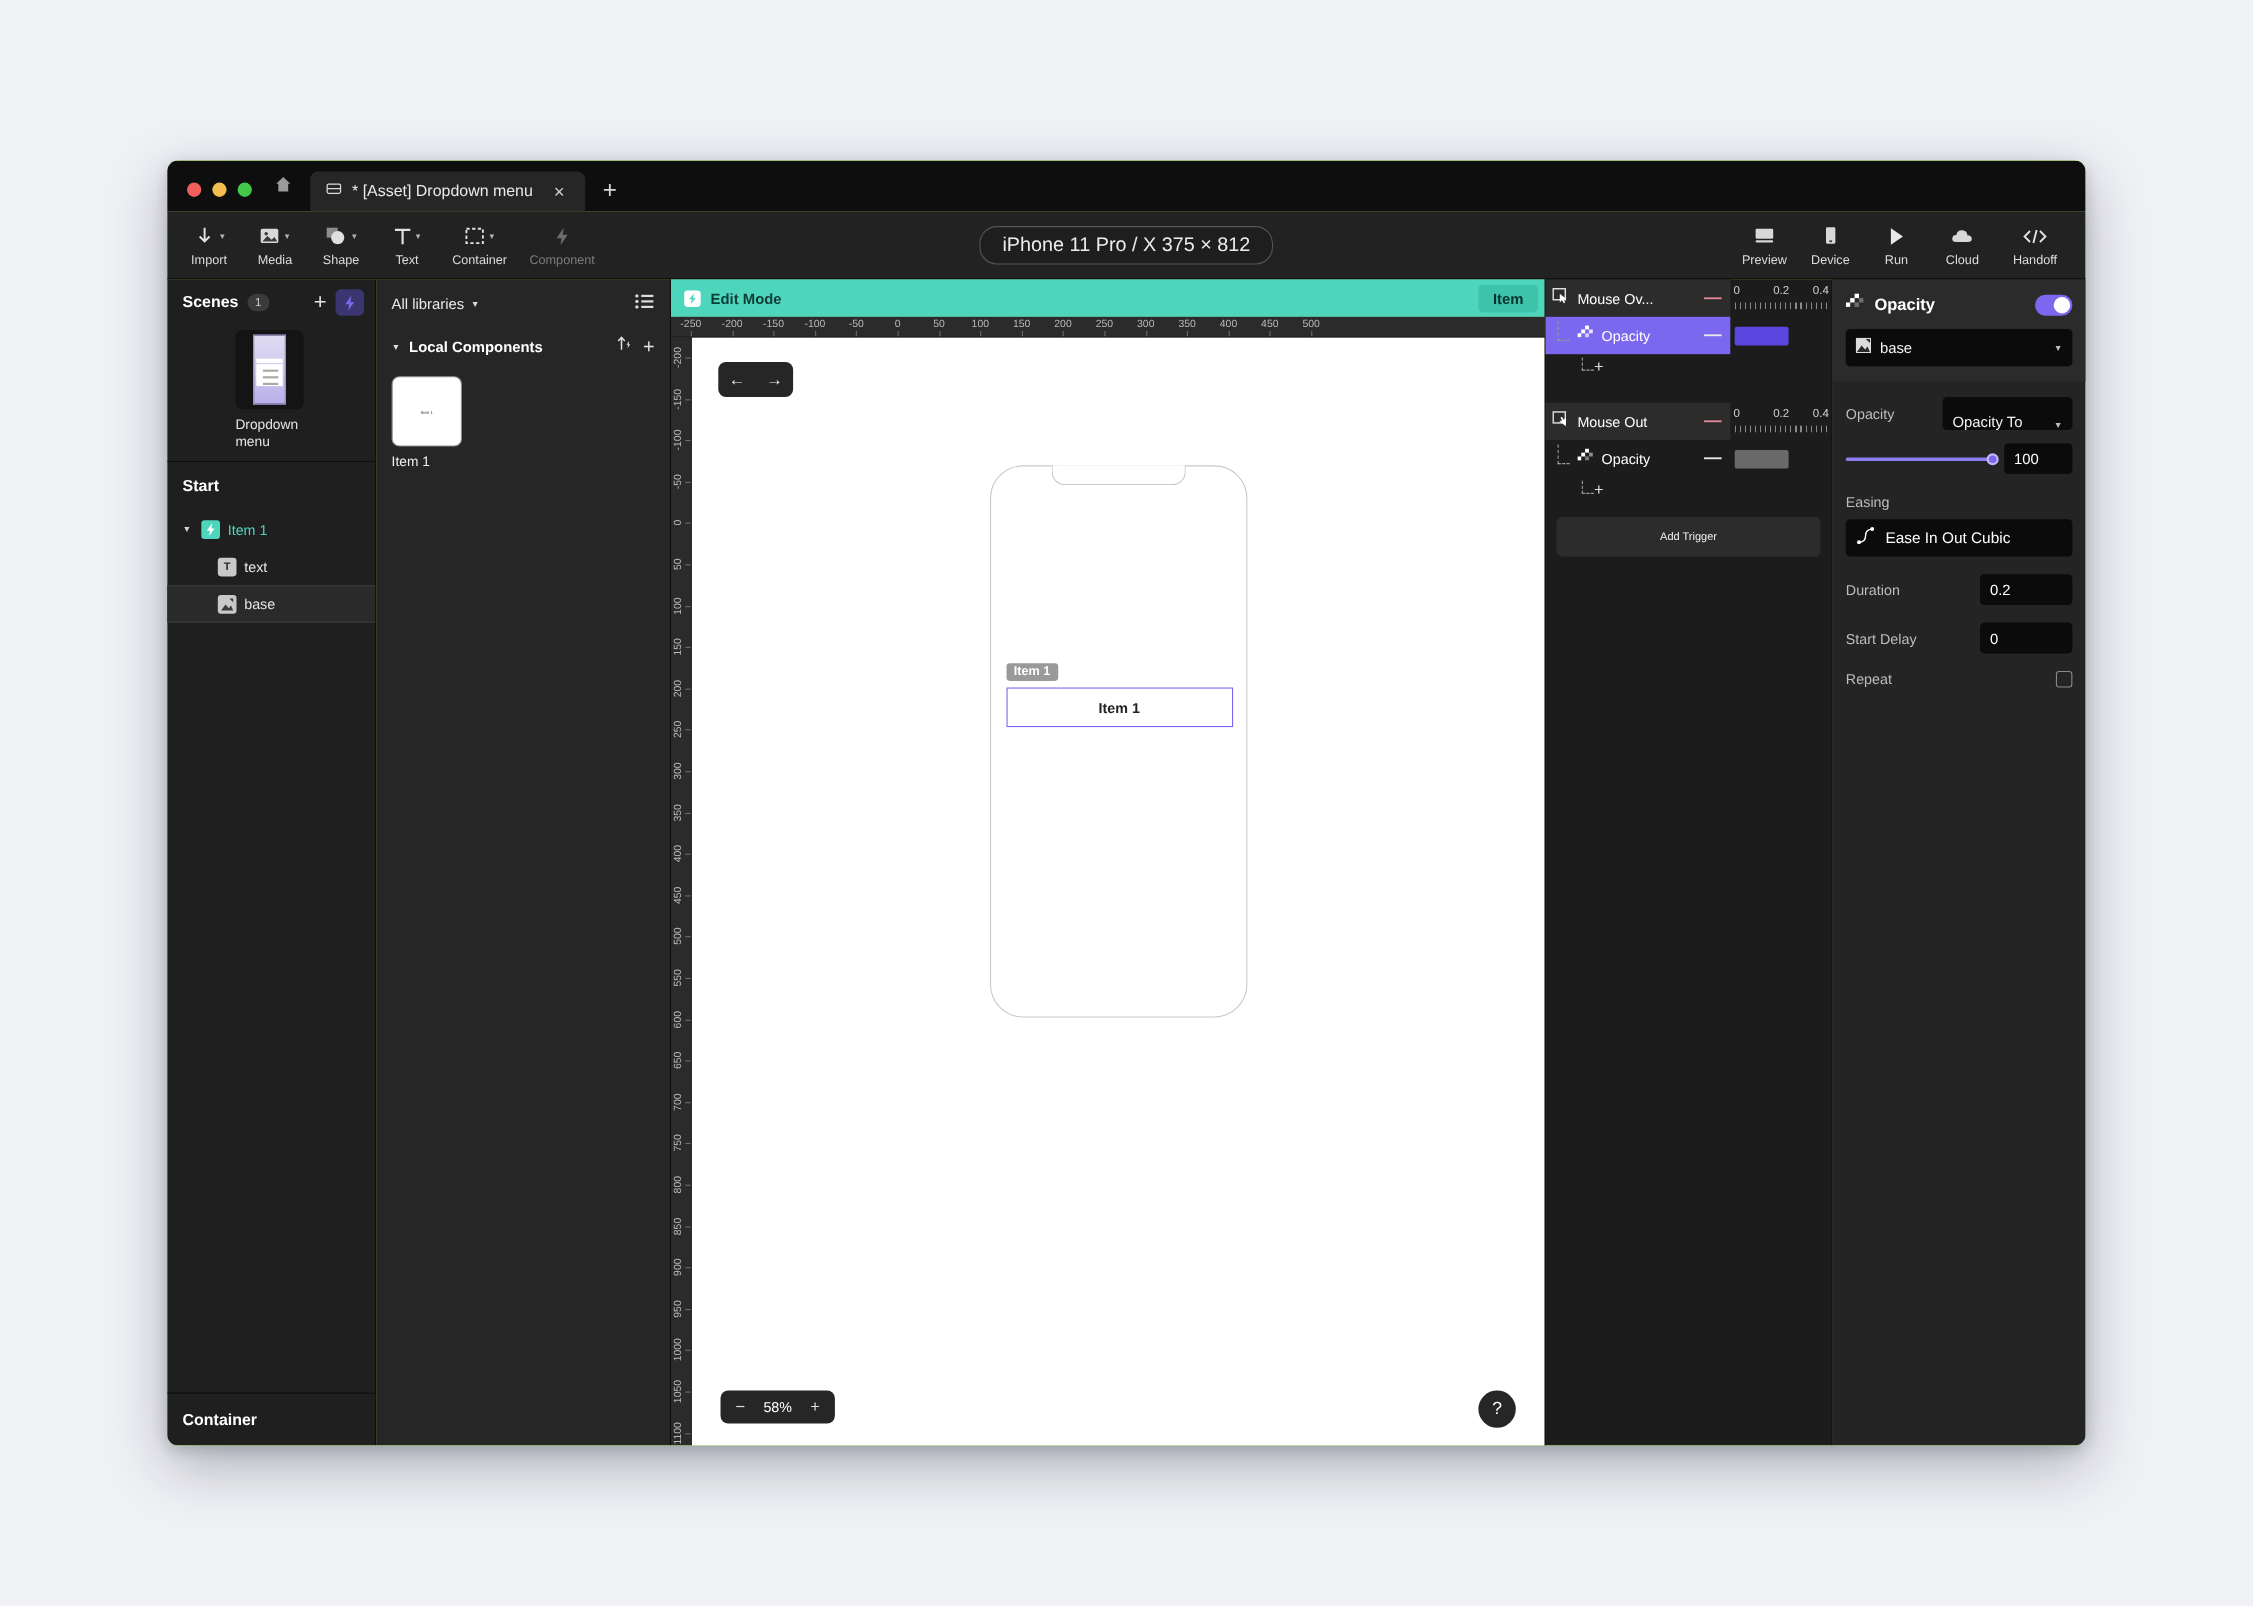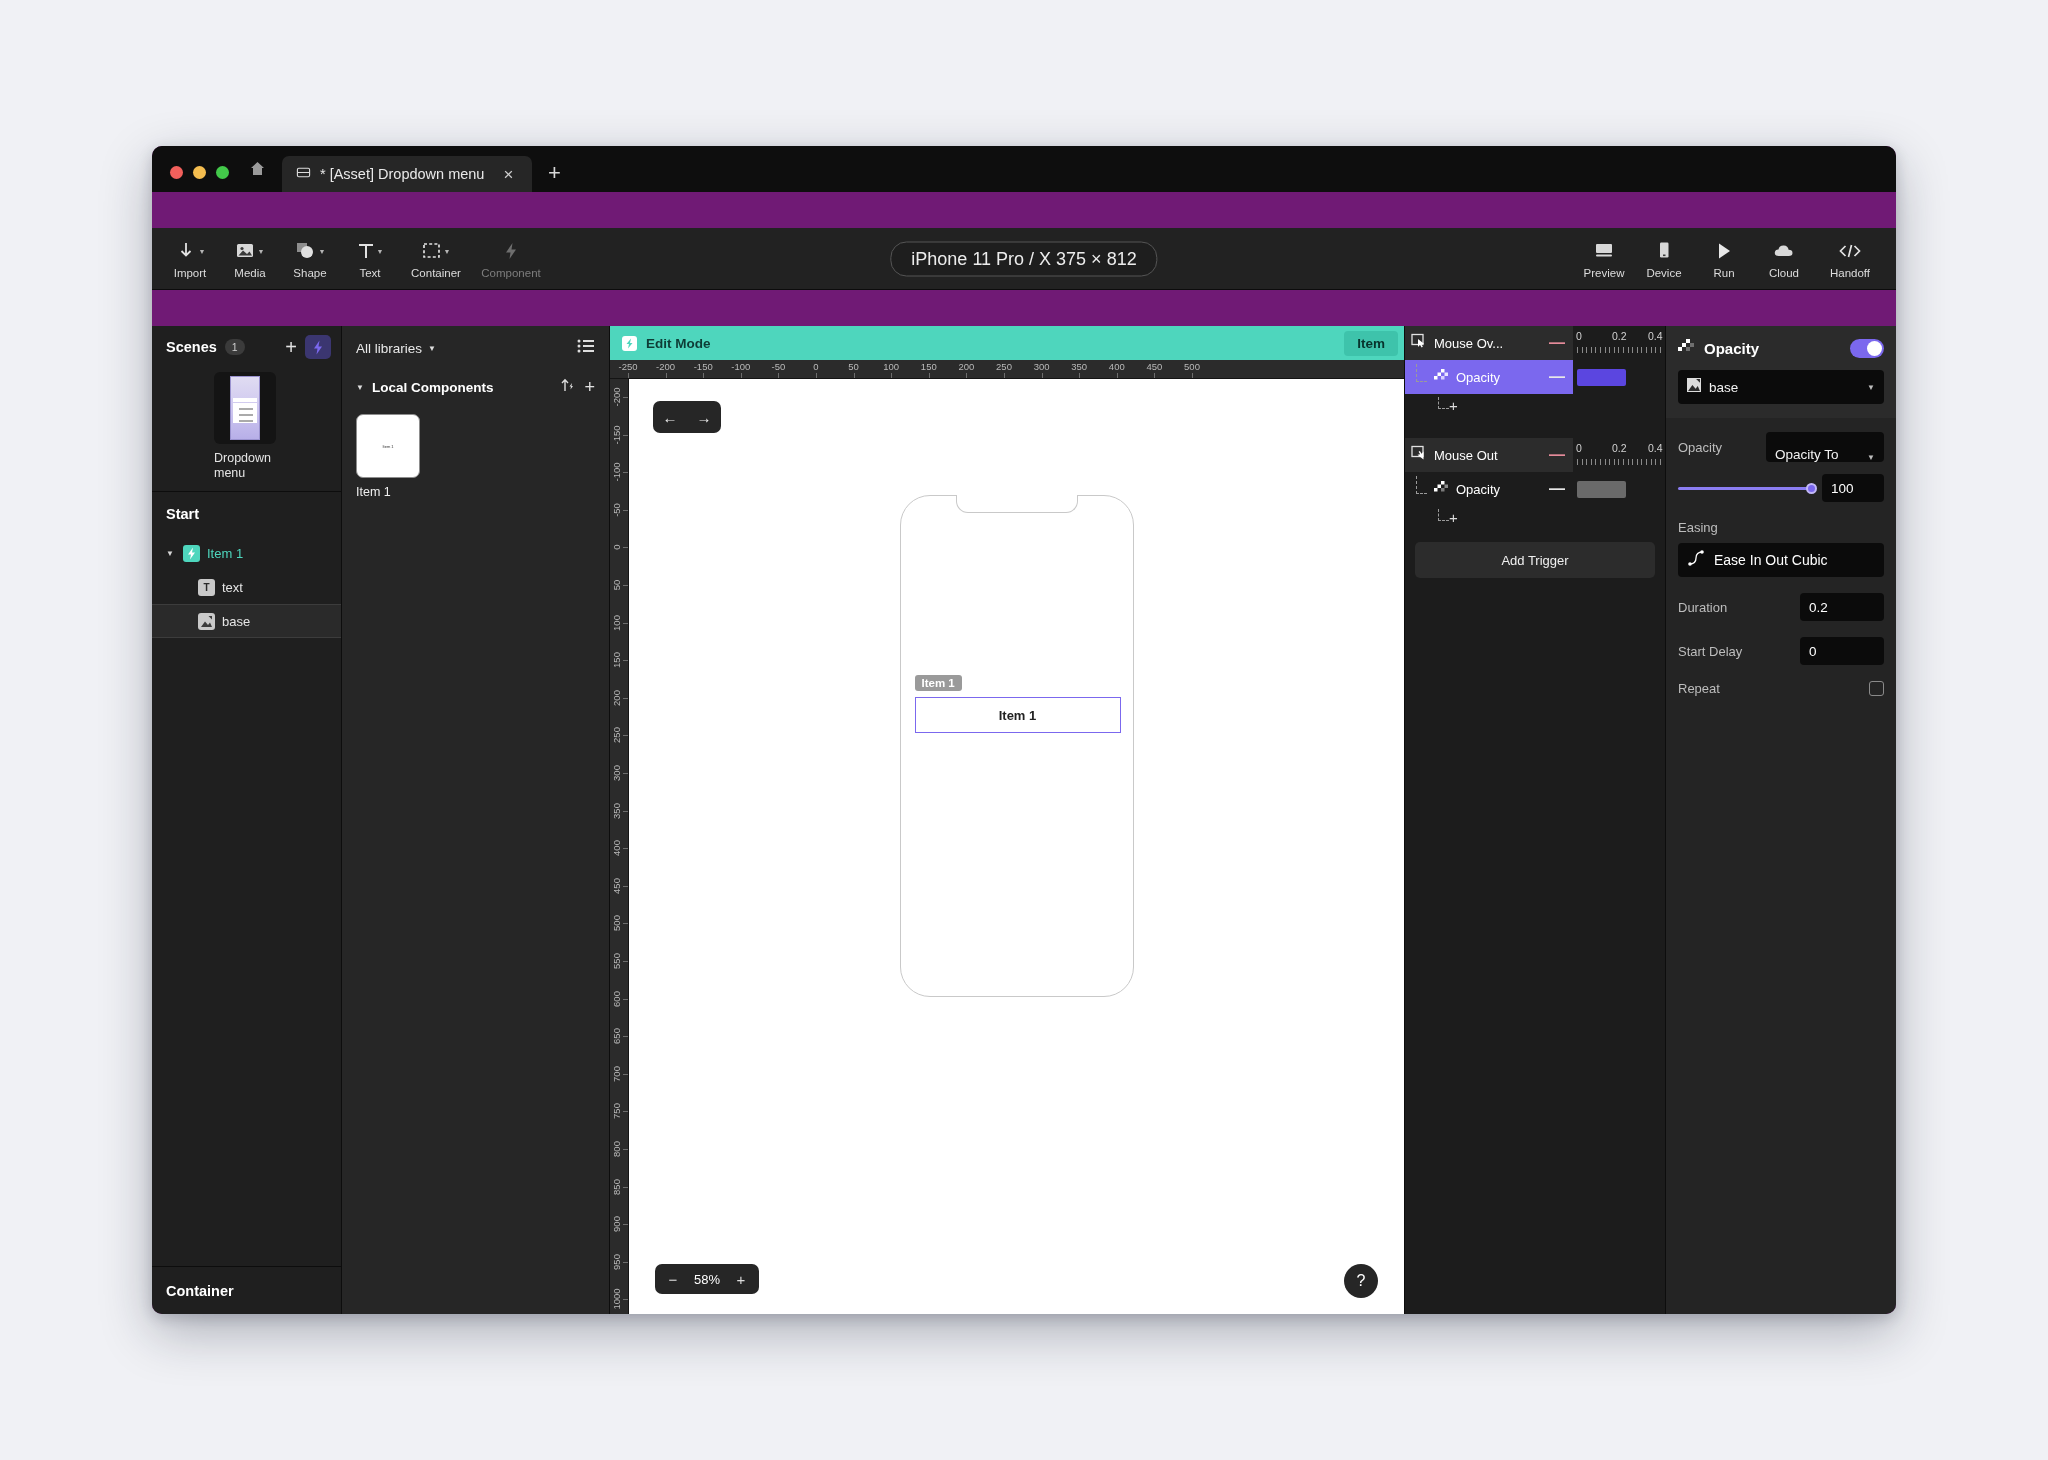--- a/index.html
+++ b/index.html
@@ -6,27 +6,26 @@
   html, body {
     width: 2048px; height: 1460px;
     background: #f0f1f5;
     font-family: "Liberation Sans", sans-serif;
     overflow: hidden;
   }
   .app-window {
     position: absolute;
     left: 152px; top: 146px;
     width: 1744px; height: 1168px;
-    background: #701a75;
+    background: #bef264;
     border-radius: 10px;
     box-shadow: 0 18px 52px rgba(20,25,45,0.30), 0 4px 14px rgba(20,25,45,0.18);
     overflow: hidden;
     display: flex;
     flex-direction: column;
-    gap: 36px;
   }
 
   
   .titlebar {
     height: 46px;
     background: #0e0e0e;
     display: flex;
     align-items: flex-end;
     flex: 0 0 auto;
     position: relative;
@@ -349,21 +348,21 @@
   }
   .kf-cell { height: 34px; display: flex; align-items: center; }
   .kf-bar { height: 17px; border-radius: 2px; margin-left: 4px; }
   .kf-bar.purple { background: #5b46e0; width: 49px; }
   .kf-bar.gray { background: #6a6a6a; width: 49px; }
   .spacer-gap { height: 22px; }
   .add-trigger {
     margin: 14px 10px 0 10px; height: 36px;
     background: #2c2c2c; border-radius: 5px;
     display: flex; align-items: center; justify-content: center;
-    color: #f0f0f0; font-size: 13px; cursor: pointer;
+    color: #f0f0f0; font-size: 10px; cursor: pointer;
   }
 
   
   .props-panel {
     width: 230px; background: #242424;
     flex: 0 0 auto; padding: 0;
     display: flex; flex-direction: column;
   }
   .props-card { background: #2b2b2b; padding: 12px 12px 14px 12px; }
   .props-head { display: flex; align-items: center; gap: 9px; }

